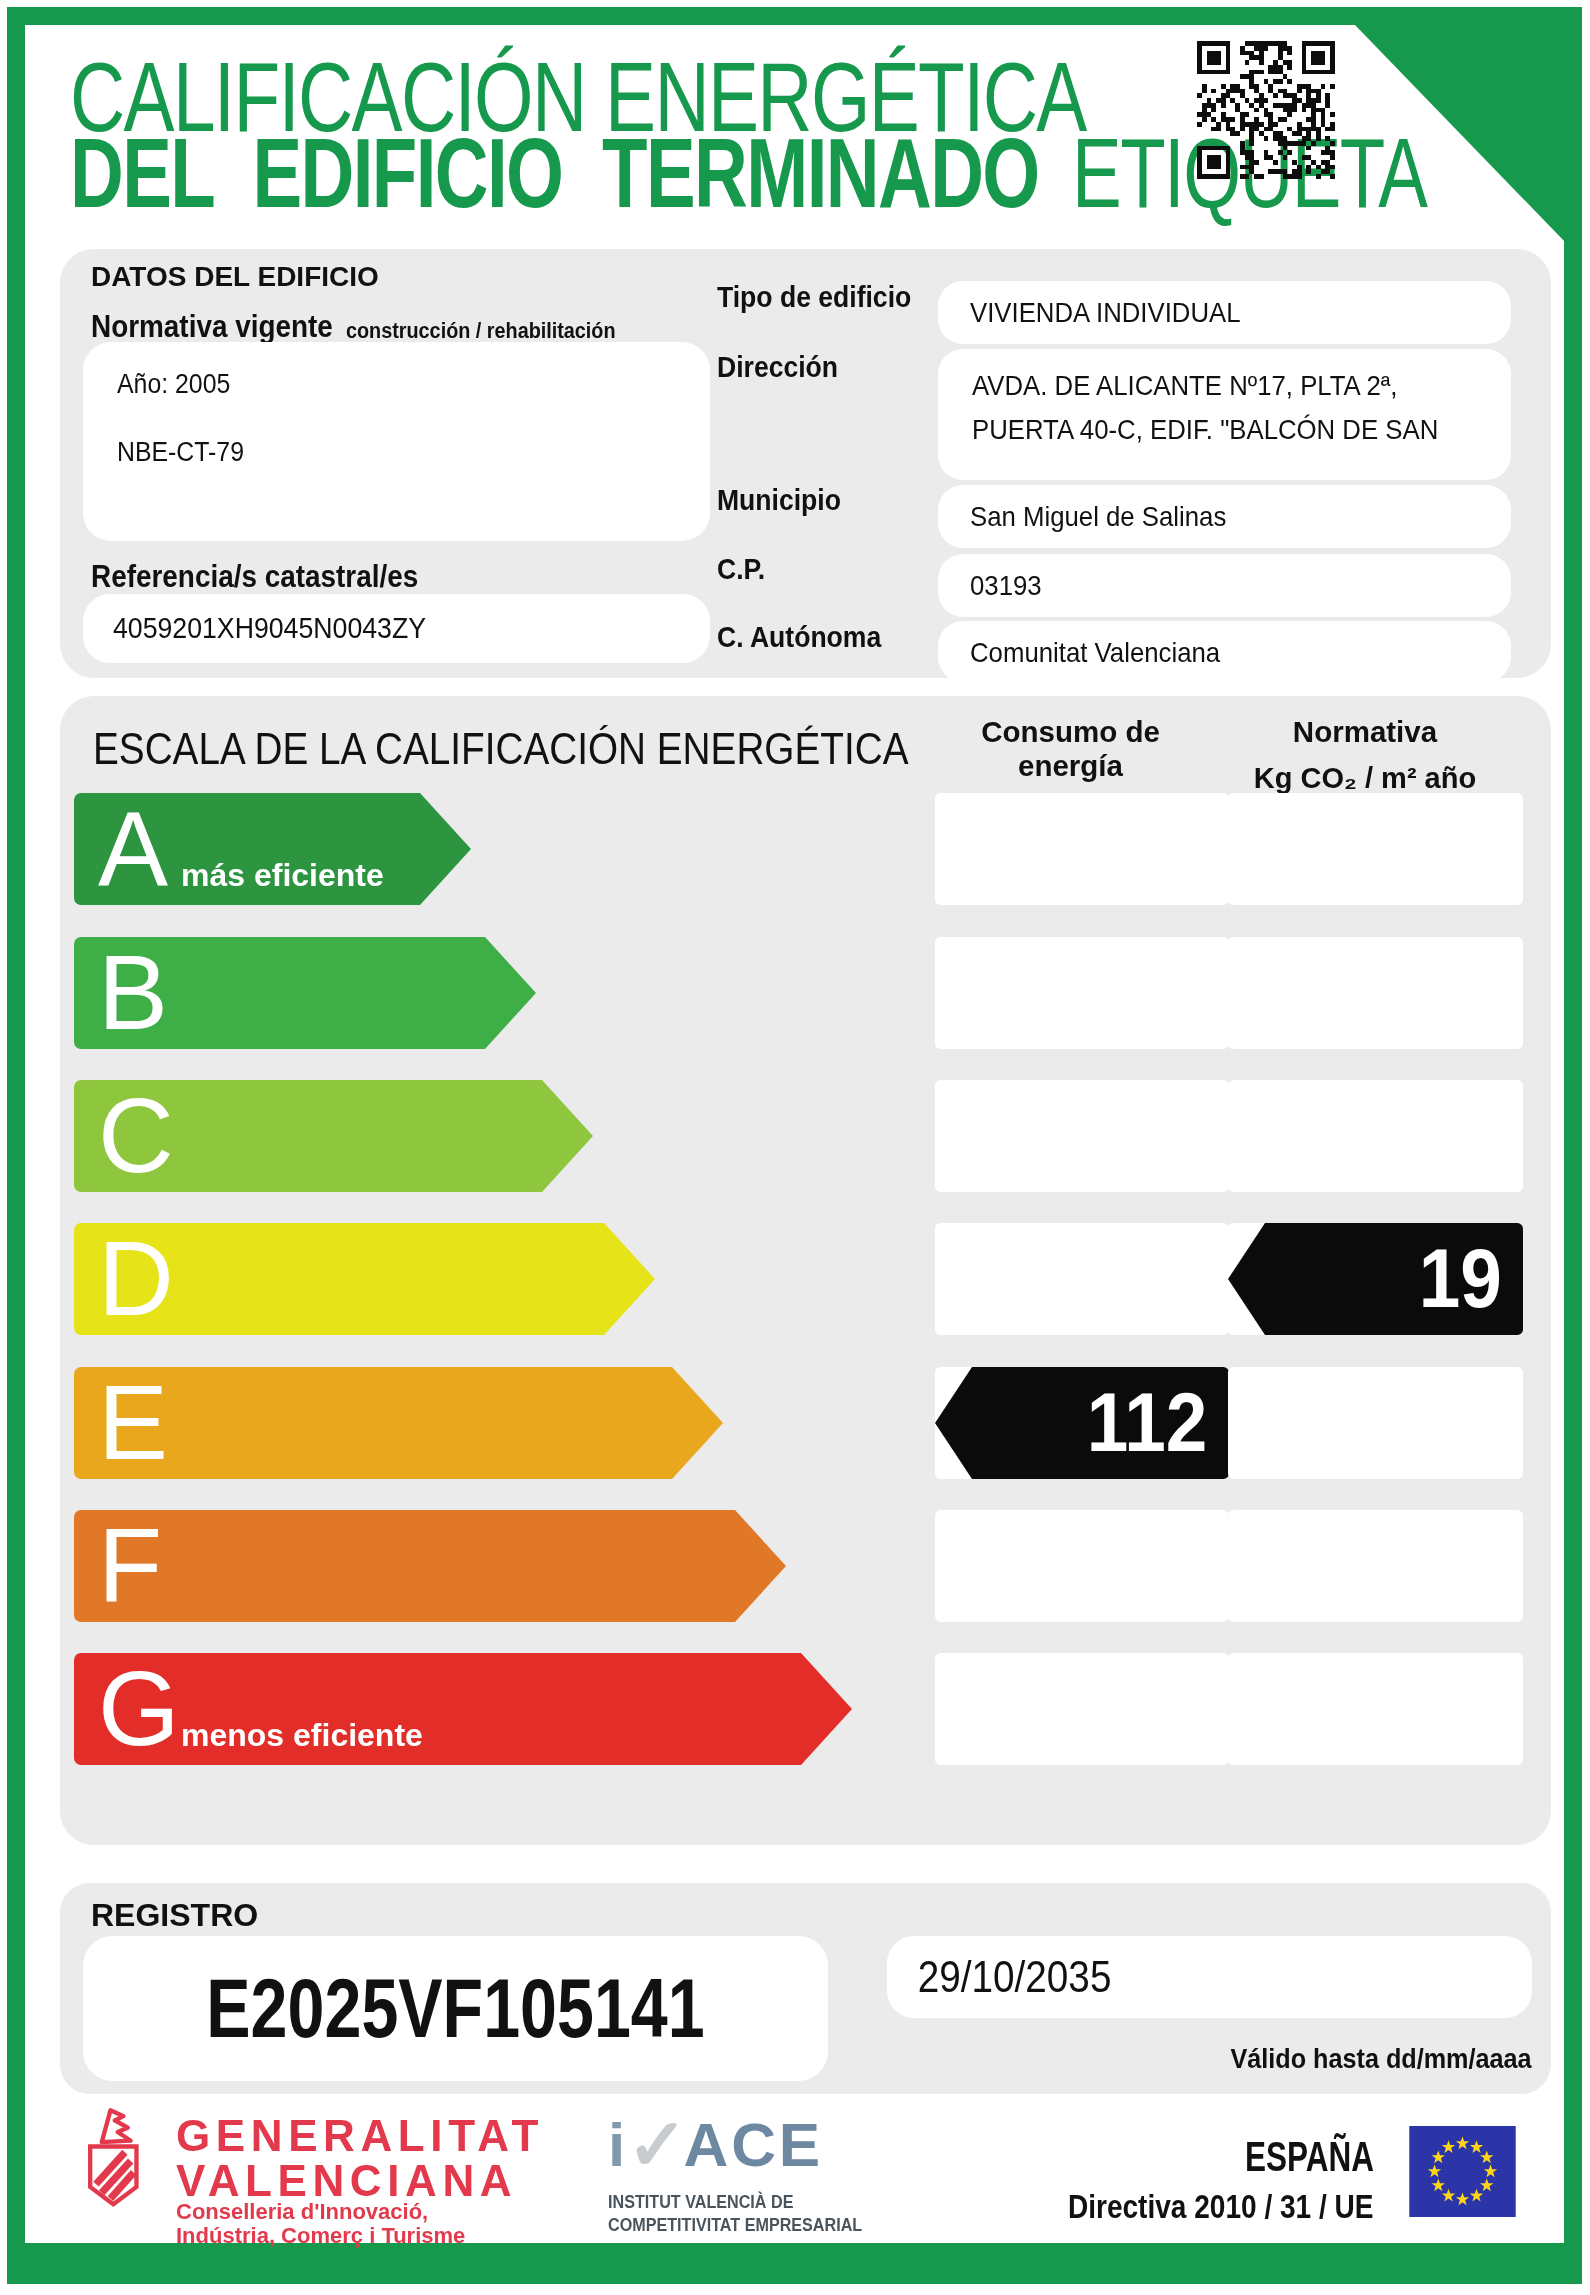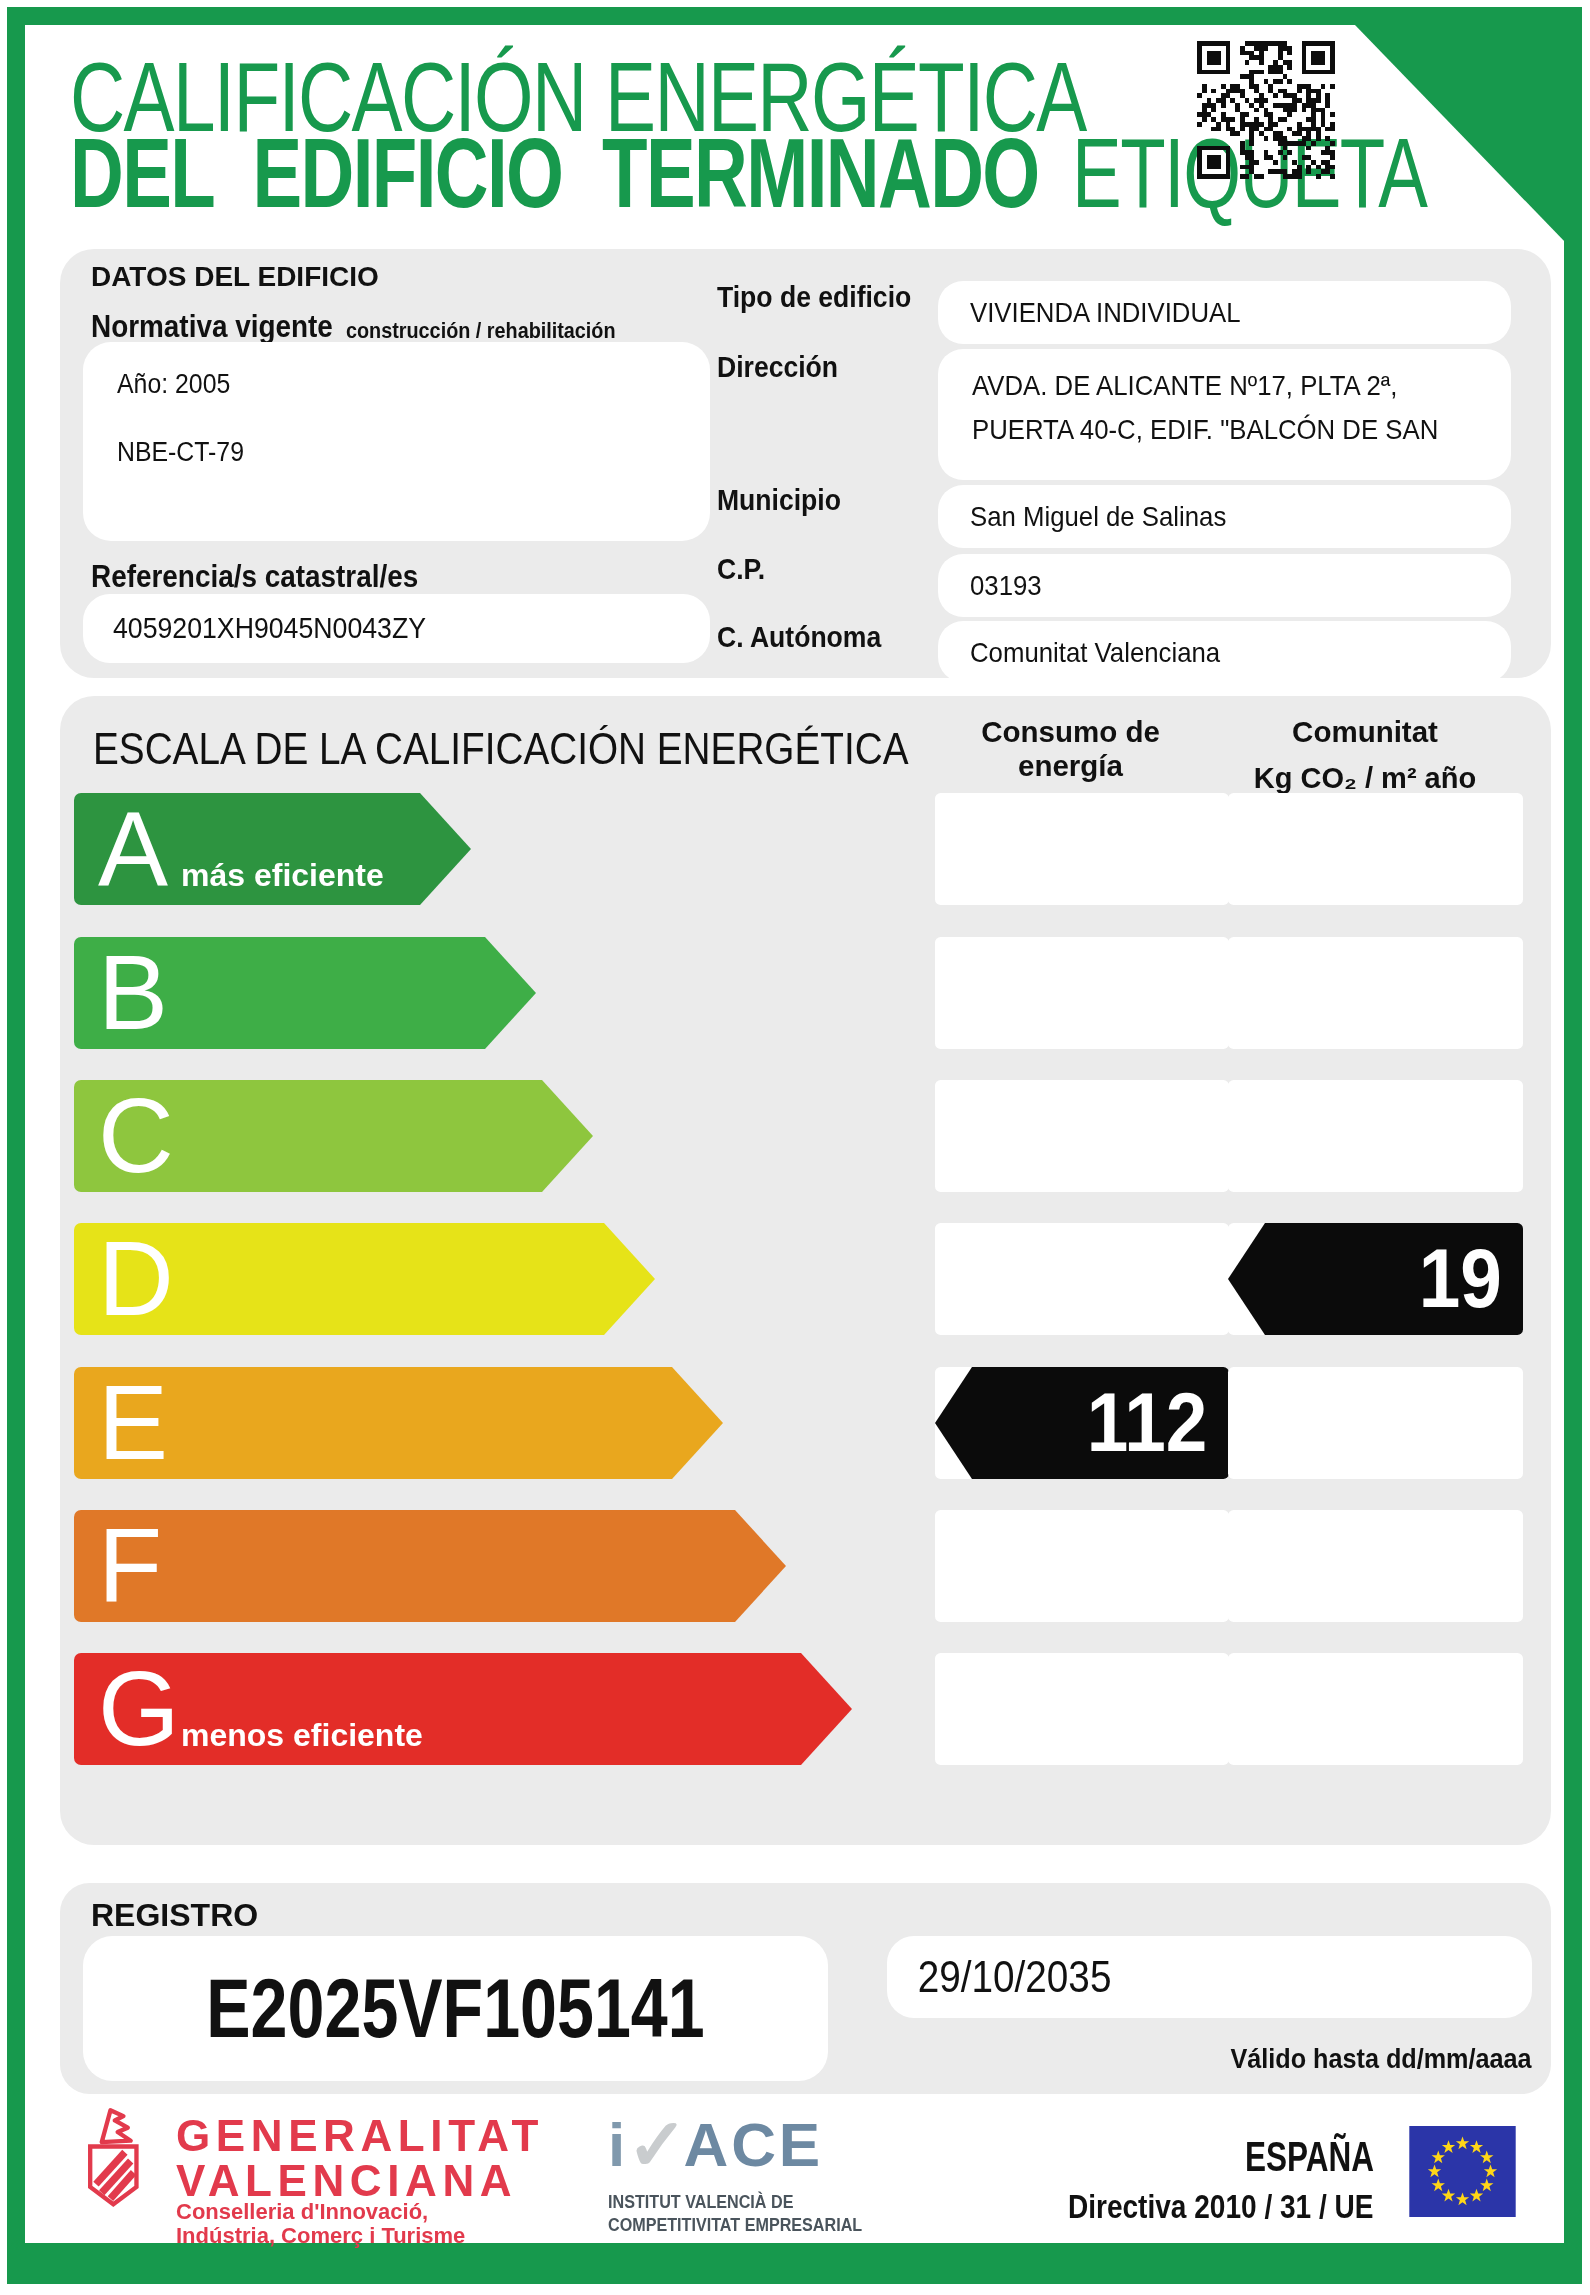--- a/index.html
+++ b/index.html
@@ -456,21 +456,21 @@
     <span class="fldval">Comunitat Valenciana</span>
   </div>
 
   <div class="abs spanel"></div>
   <div class="abs h-escala">ESCALA DE LA CALIFICACIÓN ENERGÉTICA</div>
   <div class="colhead ch-consumo">
     <div class="cht">Consumo de energía</div>
     <div class="chu">kW h / m² año</div>
   </div>
   <div class="colhead ch-emis">
-    <div class="cht">Comunitat</div>
+    <div class="cht">Normativa</div>
     <div class="chu">Kg CO₂ / m² año</div>
   </div>
 
   <div class="srow r0">
     <div class="bar" style="width: 397px; background: rgb(45, 148, 64);">
       <span class="bar-letter">A</span>
       <span class="bar-note">más eficiente</span>
     </div>
     <div class="cell c1"></div>
     <div class="cell c2"></div>

